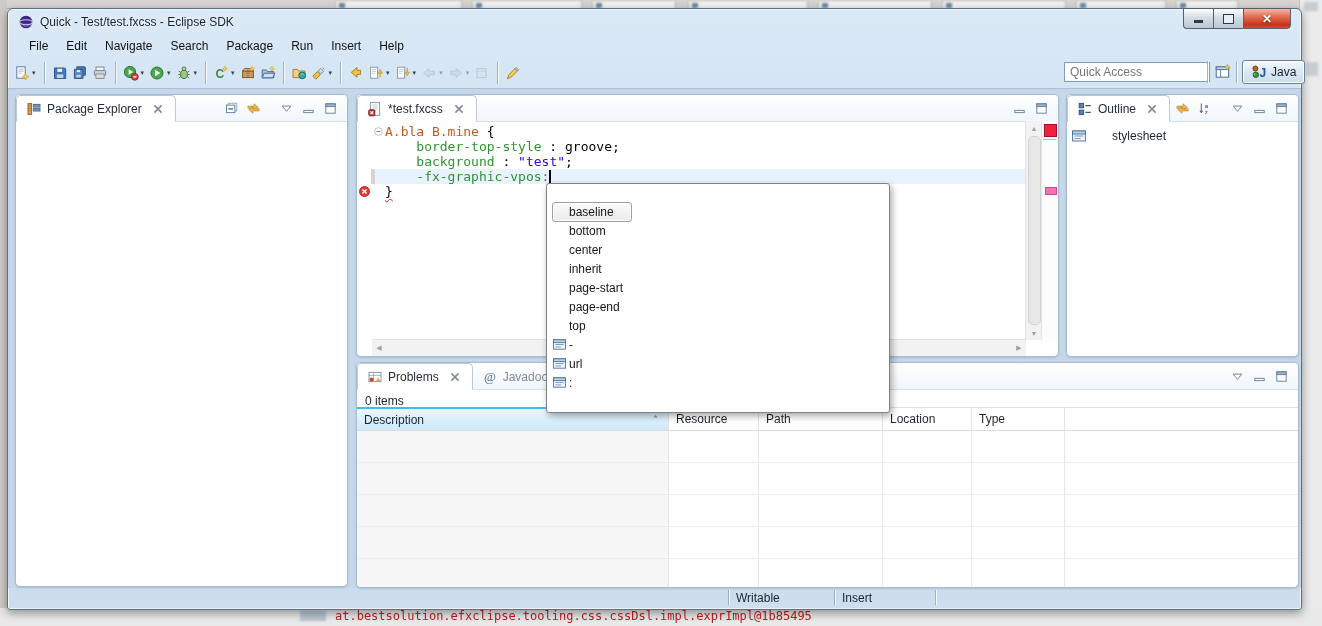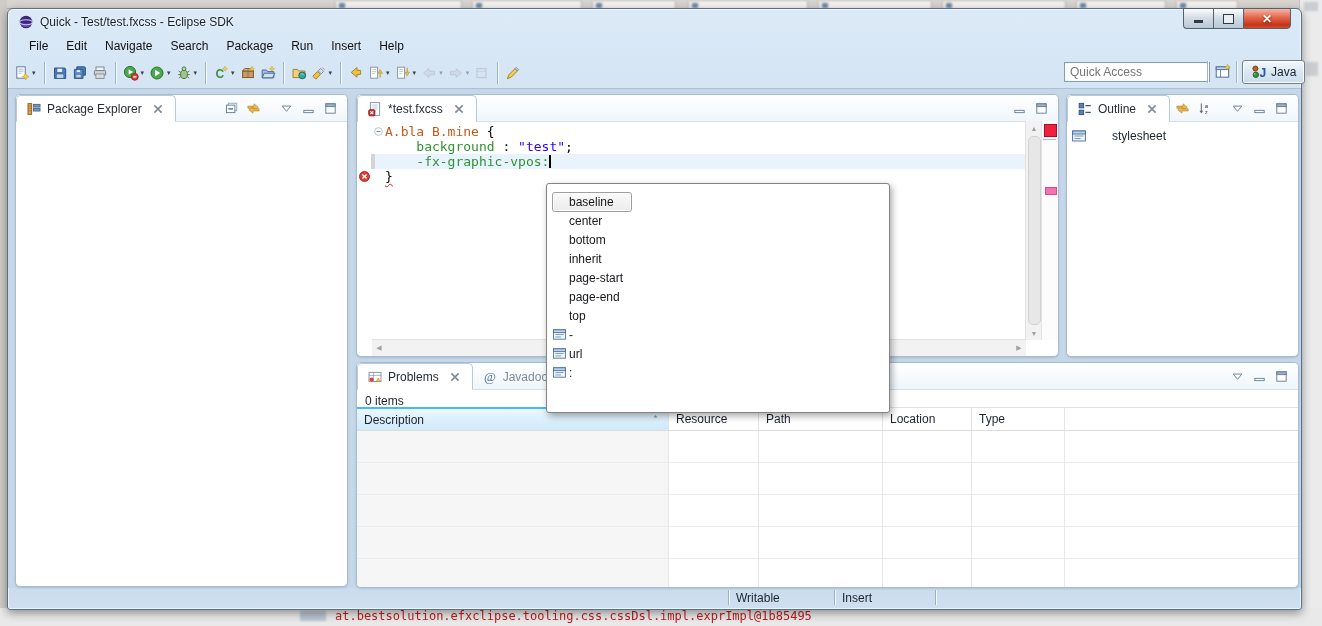--- a/index.html
+++ b/index.html
@@ -119,21 +119,21 @@
   .td.first{background:#f6f6f6;}
   .td.filler{border-right:none;flex:1;}
 
   
   .statusbar{position:absolute;left:0;right:0;bottom:0;height:22px;font-size:12px;color:#1c242e;}
   .status-label{position:absolute;top:4px;}
   .status-sep{position:absolute;top:3px;width:1px;height:15px;background:#9db1c5;box-shadow:1px 0 0 rgba(255,255,255,.8);}
 
   
   .assist{position:absolute;left:546px;top:183px;width:344px;height:230px;background:#fff;
-    border:1px solid #838383;border-radius:3px;box-shadow:2px 3px 7px rgba(0,0,0,.35);z-index:60;padding-top:8px;box-sizing:border-box;}
+    border:1px solid #838383;border-radius:3px;box-shadow:2px 3px 7px rgba(0,0,0,.35);z-index:60;padding-top:18px;box-sizing:border-box;}
   .as-item{height:19px;display:flex;align-items:center;font-size:12px;color:#15181c;position:relative;}
   .as-item .lbl{margin-left:22px;position:relative;z-index:2;}
   .as-item .icon{position:absolute;left:5px;top:2px;width:15px;height:15px;z-index:2;}
   .selbox{position:absolute;left:5px;top:0;width:78px;height:18px;border:1px solid #9e9e9e;border-radius:3px;
     background:linear-gradient(#fafafa,#ebebeb);box-shadow:inset 0 0 0 1px #fff;z-index:1;}
 </style>
 </head>
 <body>
 
 <div class="desktop">
@@ -511,20 +511,25 @@
                     <circle cx="8" cy="8" r="5.6" fill="#fff" stroke="#9aa7b5"></circle>
                     <path d="M5.2 8h5.6" stroke="#5a6b7c" stroke-width="1.2"></path>
                   </svg>
                 </span>
               </span>
               <span class="txt"><span class="tok-selector">A.bla B.mine</span><span class="tok-plain"> {</span></span>
             </div>
             <div class="code-line">
               <span class="gut"></span>
               <span class="fold"></span>
+              <span class="txt"><span class="tok-plain">    </span><span class="tok-property">border-top-style</span><span class="tok-plain"> : groove;</span></span>
+            </div>
+            <div class="code-line">
+              <span class="gut"></span>
+              <span class="fold"></span>
               <span class="txt"><span class="tok-plain">    </span><span class="tok-property">background</span><span class="tok-plain"> : </span><span class="tok-string">"test"</span><span class="tok-plain">;</span></span>
             </div>
             <div class="code-line current">
               <span class="gut"></span>
               <span class="fold">
                 <span class="diff-marker"></span>
               </span>
               <span class="txt"><span class="tok-plain">    </span><span class="tok-property">-fx-graphic-vpos:</span><span class="caret"></span></span>
             </div>
             <div class="code-line">
@@ -743,24 +748,24 @@
     </div>
 
   </div>
 
   <div class="assist" id="assist-popup">
       <div class="as-item selected">
         <div class="selbox"></div>
         <span class="lbl">baseline</span>
       </div>
       <div class="as-item">
+        <span class="lbl">bottom</span>
+      </div>
+      <div class="as-item">
         <span class="lbl">center</span>
-      </div>
-      <div class="as-item">
-        <span class="lbl">bottom</span>
       </div>
       <div class="as-item">
         <span class="lbl">inherit</span>
       </div>
       <div class="as-item">
         <span class="lbl">page-start</span>
       </div>
       <div class="as-item">
         <span class="lbl">page-end</span>
       </div>

